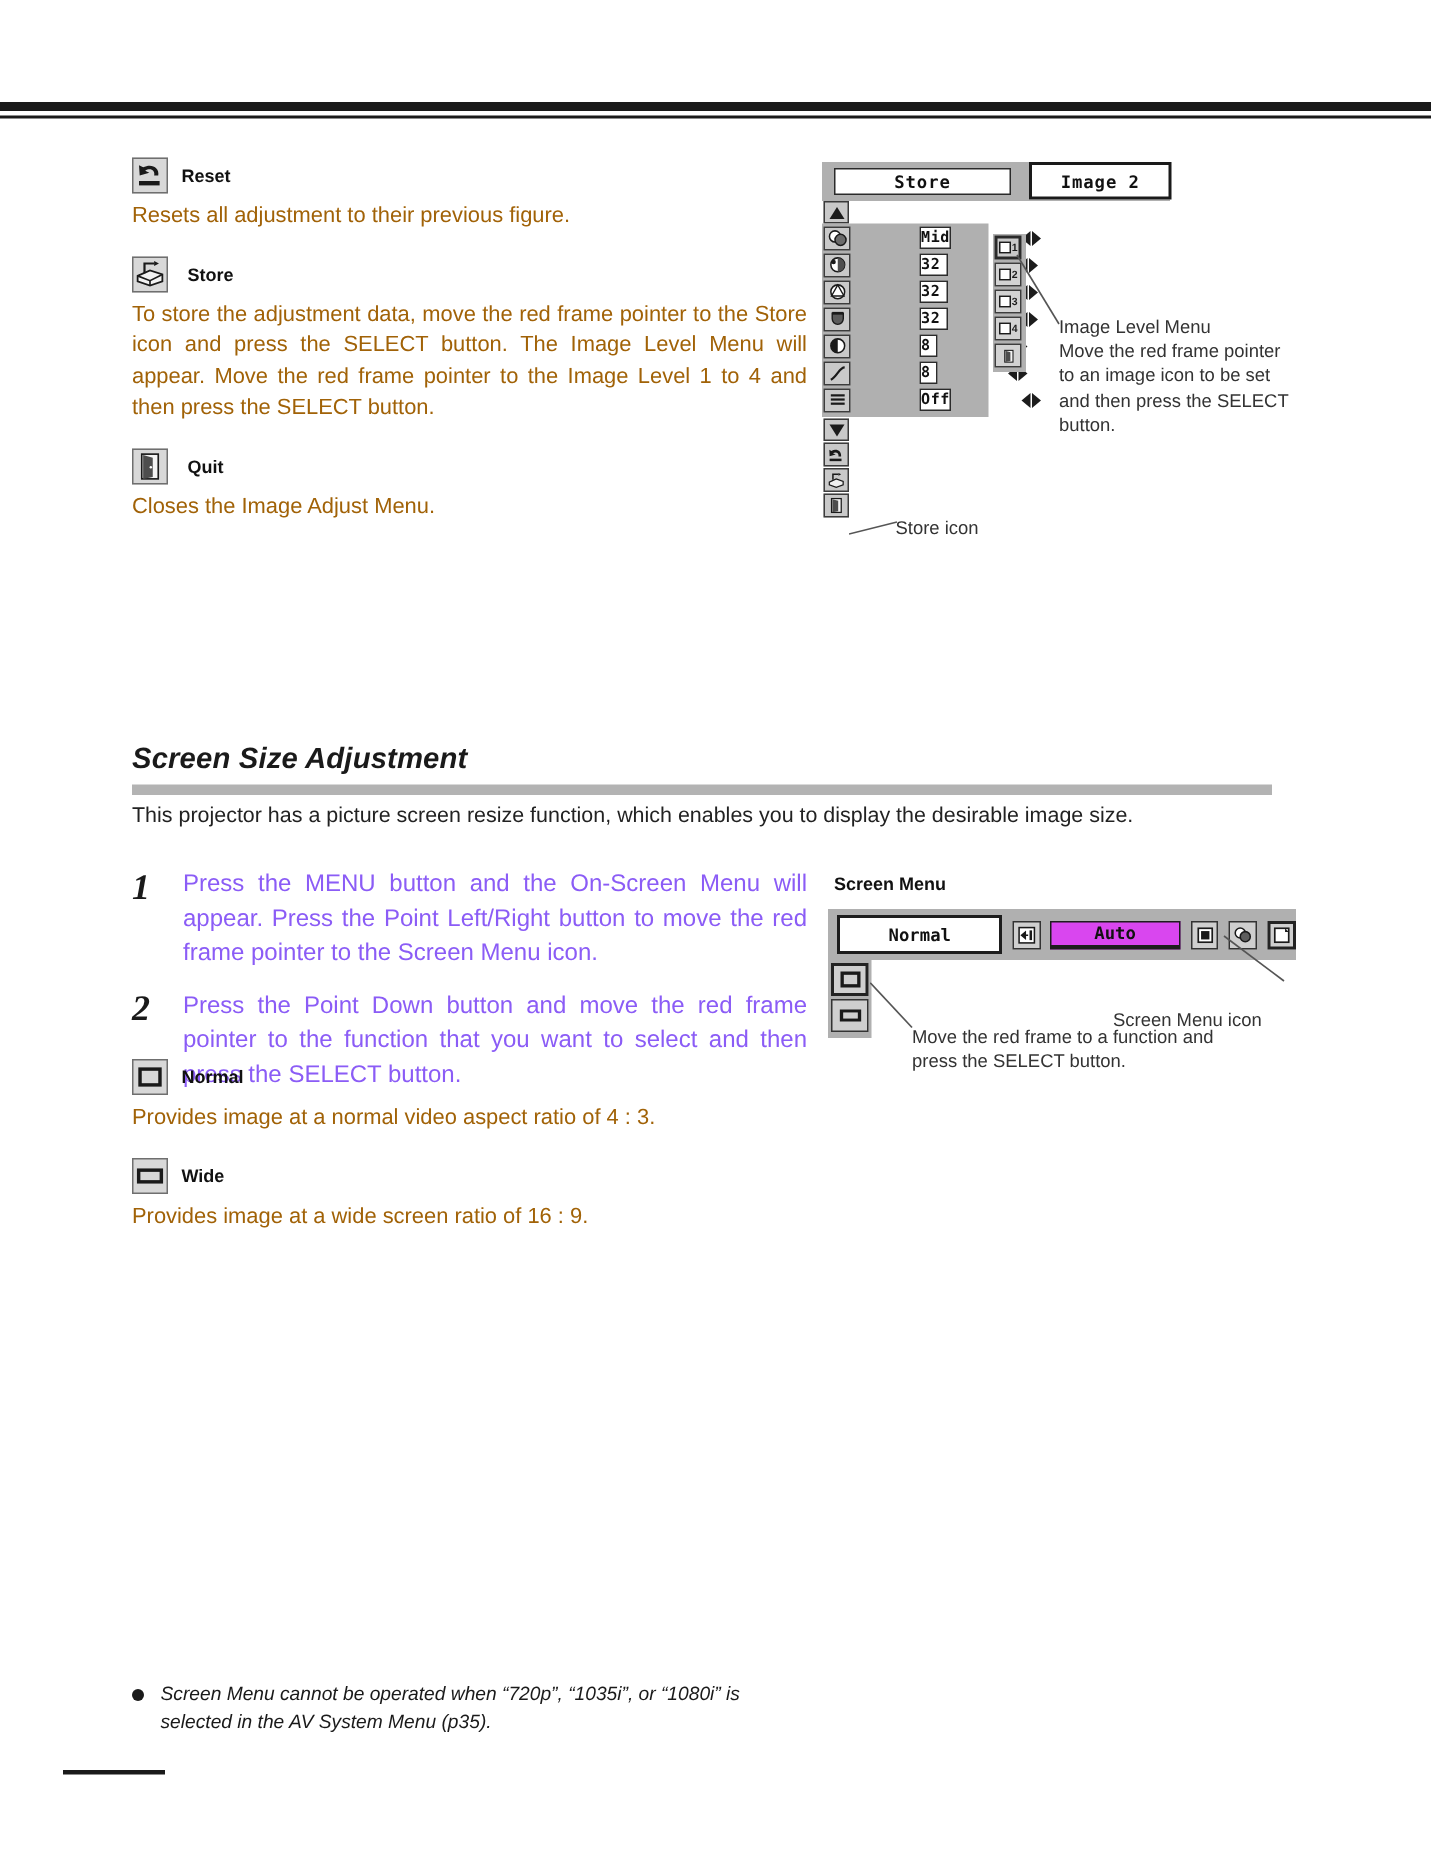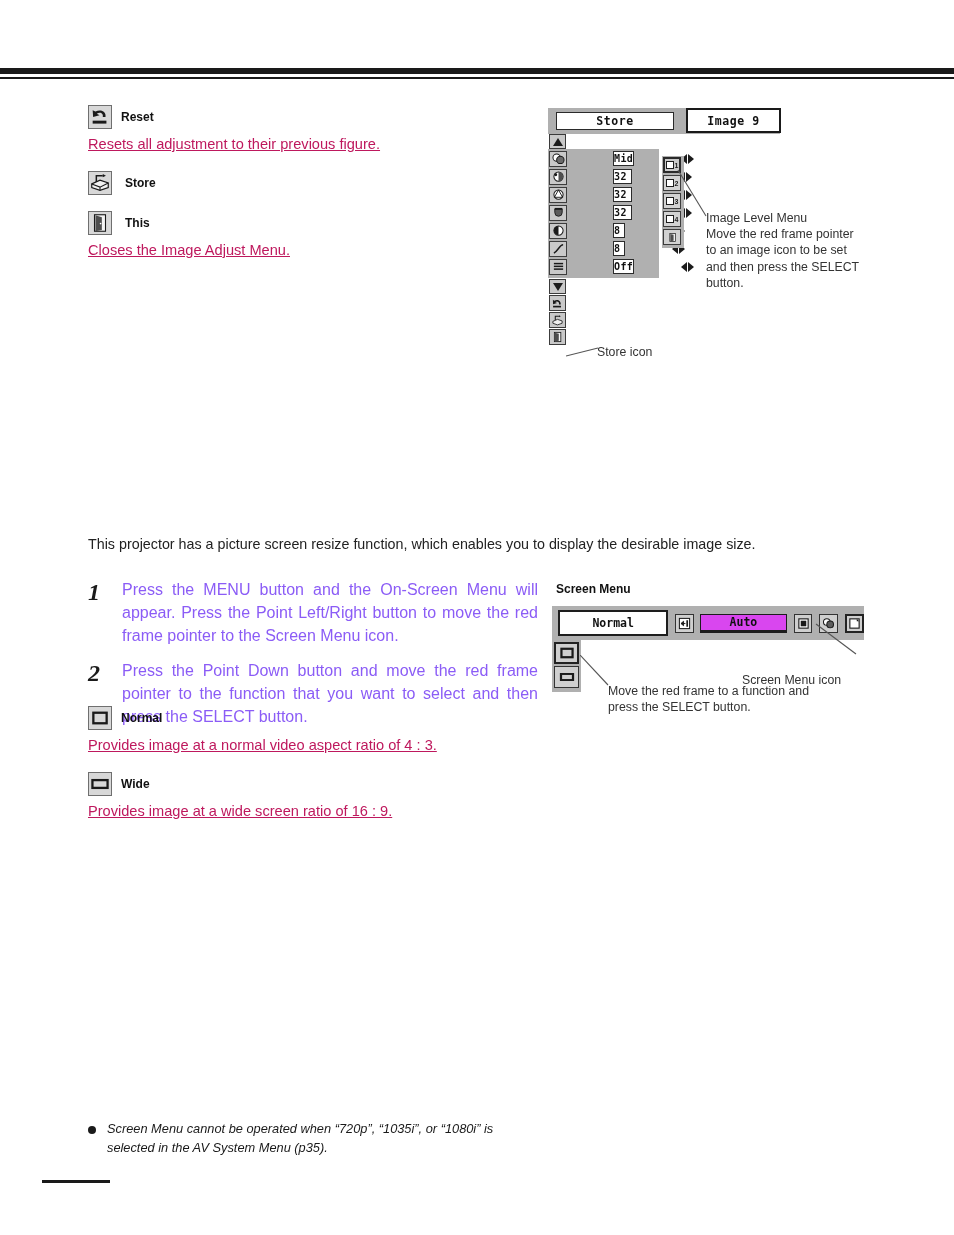--- a/index.html
+++ b/index.html
@@ -46,23 +46,22 @@
   .entry { margin-bottom: 6px; }
   .entry-head {
     display: flex;
     align-items: center;
     gap: 9px;
     margin-bottom: 5px;
   }
   .entry-desc {
     font-size: 14.6px;
     line-height: 1.42;
-    color: #be185d;
+    color: #a16207;
     text-align: justify;
-    text-decoration: underline;
   }
   .entry-desc.just { text-align: justify; text-justify: inter-word; }
 
   
   .chip {
     width: 24px; height: 24px;
     background: #d8d8d8;
     border: 1px solid #6f6f6f;
     box-sizing: border-box;
     position: relative;
@@ -433,44 +432,45 @@
           <svg viewBox="0 0 24 24">
             <path d="M3 13 L12 9 L21 12 L21 17 L12 20 L3 17 Z" fill="#f2f2f2" stroke="#1a1a1a" stroke-width="1.3"></path>
             <path d="M3 13 L12 16.5 L21 12" fill="none" stroke="#1a1a1a" stroke-width="1.2"></path>
             <path d="M12 16.5 L12 20" stroke="#1a1a1a" stroke-width="1.2"></path>
             <path d="M8 11 L8 4 L15 4" fill="none" stroke="#1a1a1a" stroke-width="1.6"></path>
             <path d="M15 2.2 L18.5 4 L15 5.8 Z" fill="#1a1a1a"></path>
           </svg>
         </span>
         <span class="item-title" style="margin-left:4px;">Store</span>
       </div>
+      <div class="entry-desc just">To store the adjustment data, move the red frame pointer to the Store icon and press the SELECT button.  The Image Level Menu will appear.  Move the red frame pointer to the Image Level 1 to 4 and then press the SELECT button.</div>
     </div>
 
     <div class="entry" style="margin-top:16px;">
       <div class="entry-head">
         <span class="chip">
           <svg viewBox="0 0 24 24">
             <rect x="6" y="3" width="12" height="18" fill="#f4f4f4" stroke="#1a1a1a" stroke-width="1.2"></rect>
             <path d="M7 3.6 L14 5.6 L14 19.6 L7 21 Z" fill="#4d4d4d"></path>
             <circle cx="12.6" cy="12.6" r="0.9" fill="#fff"></circle>
           </svg>
         </span>
-        <span class="item-title" style="margin-left:4px;">This</span>
+        <span class="item-title" style="margin-left:4px;">Quit</span>
       </div>
       <div class="entry-desc">Closes the Image Adjust Menu.</div>
     </div>
   </div>
 
   <div class="osd osd-img">
 
     <div class="osd-topbar">
       <div class="osd-tab store">Store</div>
     </div>
     <div style="position:absolute; left:128px; top:0;">
-      <div class="osd-tab image1">Image 9</div>
+      <div class="osd-tab image1">Image 2</div>
     </div>
 
     <div class="osd-rowarea">
       <div class="osd-left-col">
 
         <div class="osd-arrowbtn">
           <span class="tri-up"></span>
         </div>
 
         <div class="osd-body">
@@ -640,20 +640,24 @@
     <div>to an image icon to be set</div>
     <div>and then press the SELECT</div>
     <div>button.</div>
   </div>
 
   <svg style="position:absolute; left:566px; top:344px; width:34px; height:14px;">
     <line x1="0" y1="12" x2="32" y2="4" stroke="#555" stroke-width="1.1"></line>
   </svg>
   <div class="callout callout-store">Store icon</div>
 
+  <div class="sec-heading">
+    <h2>Screen Size Adjustment</h2>
+    <div class="heading-bar"></div>
+  </div>
 
   <div class="intro">This projector has a picture screen resize function, which enables you to display the desirable image size.</div>
 
   <div class="steps">
     <div class="step">
       <div class="step-num">1</div>
       <div class="step-body">Press the MENU button and the On-Screen Menu will appear. Press the Point Left/Right button to move the red frame pointer to the Screen Menu icon.</div>
     </div>
     <div class="step">
       <div class="step-num">2</div>

